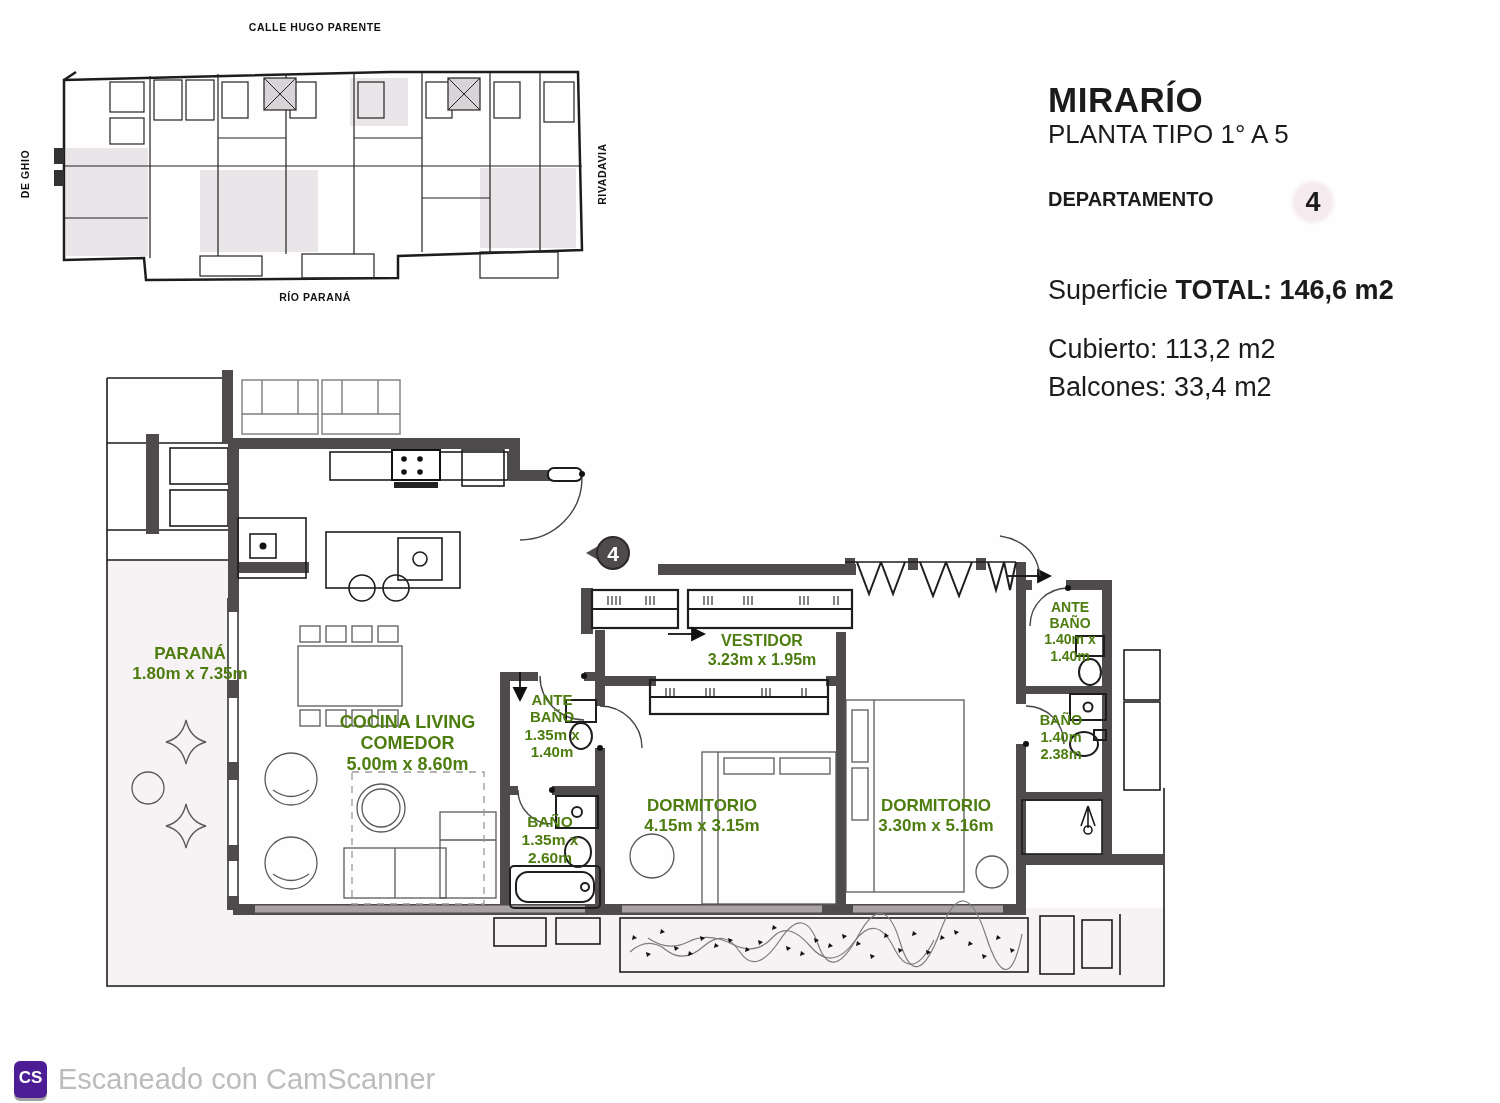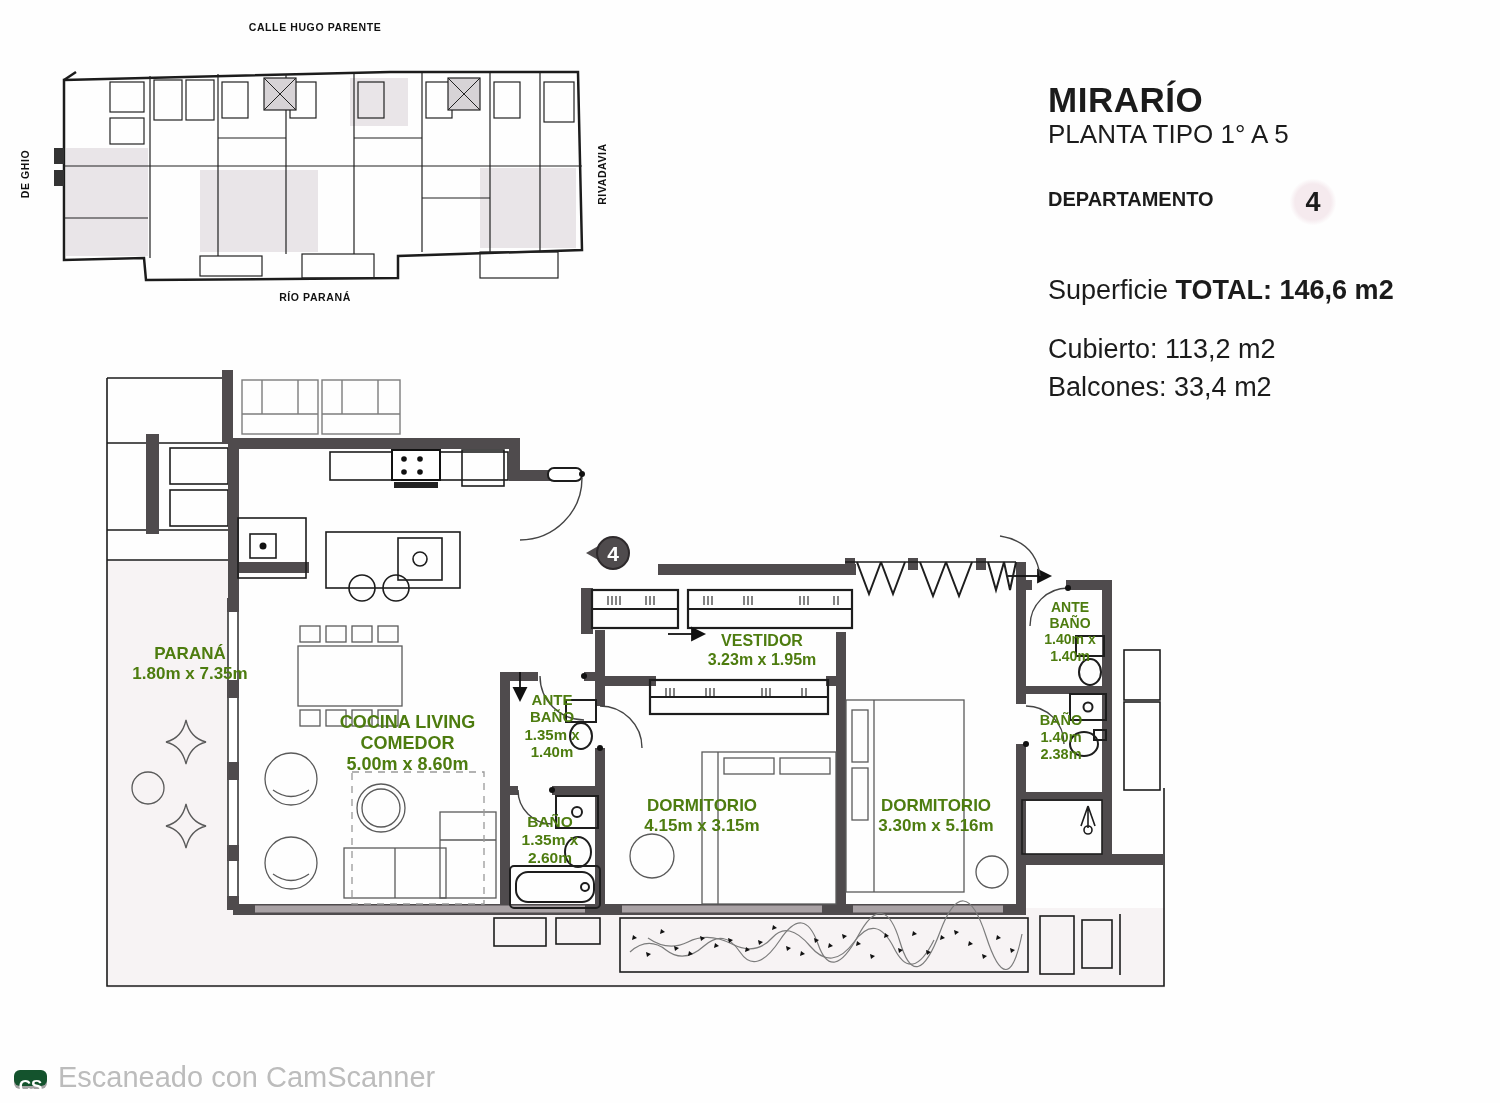--- a/index.html
+++ b/index.html
@@ -20,22 +20,22 @@
             background:radial-gradient(circle,#f5eaee 55%,rgba(245,234,238,0) 72%);}
   .tb-area{top:275px;font-size:27px;}
   .tb-area b{font-weight:bold;}
   .tb-cov{top:334px;font-size:27px;}
   .tb-bal{top:372px;font-size:27px;}
   
   .room-label{position:absolute;text-align:center;font-weight:bold;color:#4d7c0f;
               line-height:1.16;z-index:5;}
   
   .wm{position:absolute;left:14px;top:1061px;display:flex;align-items:center;z-index:6;}
-  .cs-badge{display:inline-block;width:33px;height:16px;line-height:33px;border-radius:6px;
-            background:#14532d;color:#fff;font-weight:bold;font-size:17px;text-align:center;
+  .cs-badge{display:inline-block;width:33px;height:37px;line-height:33px;border-radius:6px;
+            background:#4c1d95;color:#fff;font-weight:bold;font-size:17px;text-align:center;
             box-shadow:0 3px 0 #a2a2a2;}
   .wm-text{margin-left:11px;font-size:29px;color:#bcbcbc;}
 </style>
 </head>
 <body>
 
 <div id="page">
 
   <svg style="left:50px;top:18px" width="600" height="315" viewBox="0 0 600 315">
     <g fill="#e9e5e8" stroke="none">

